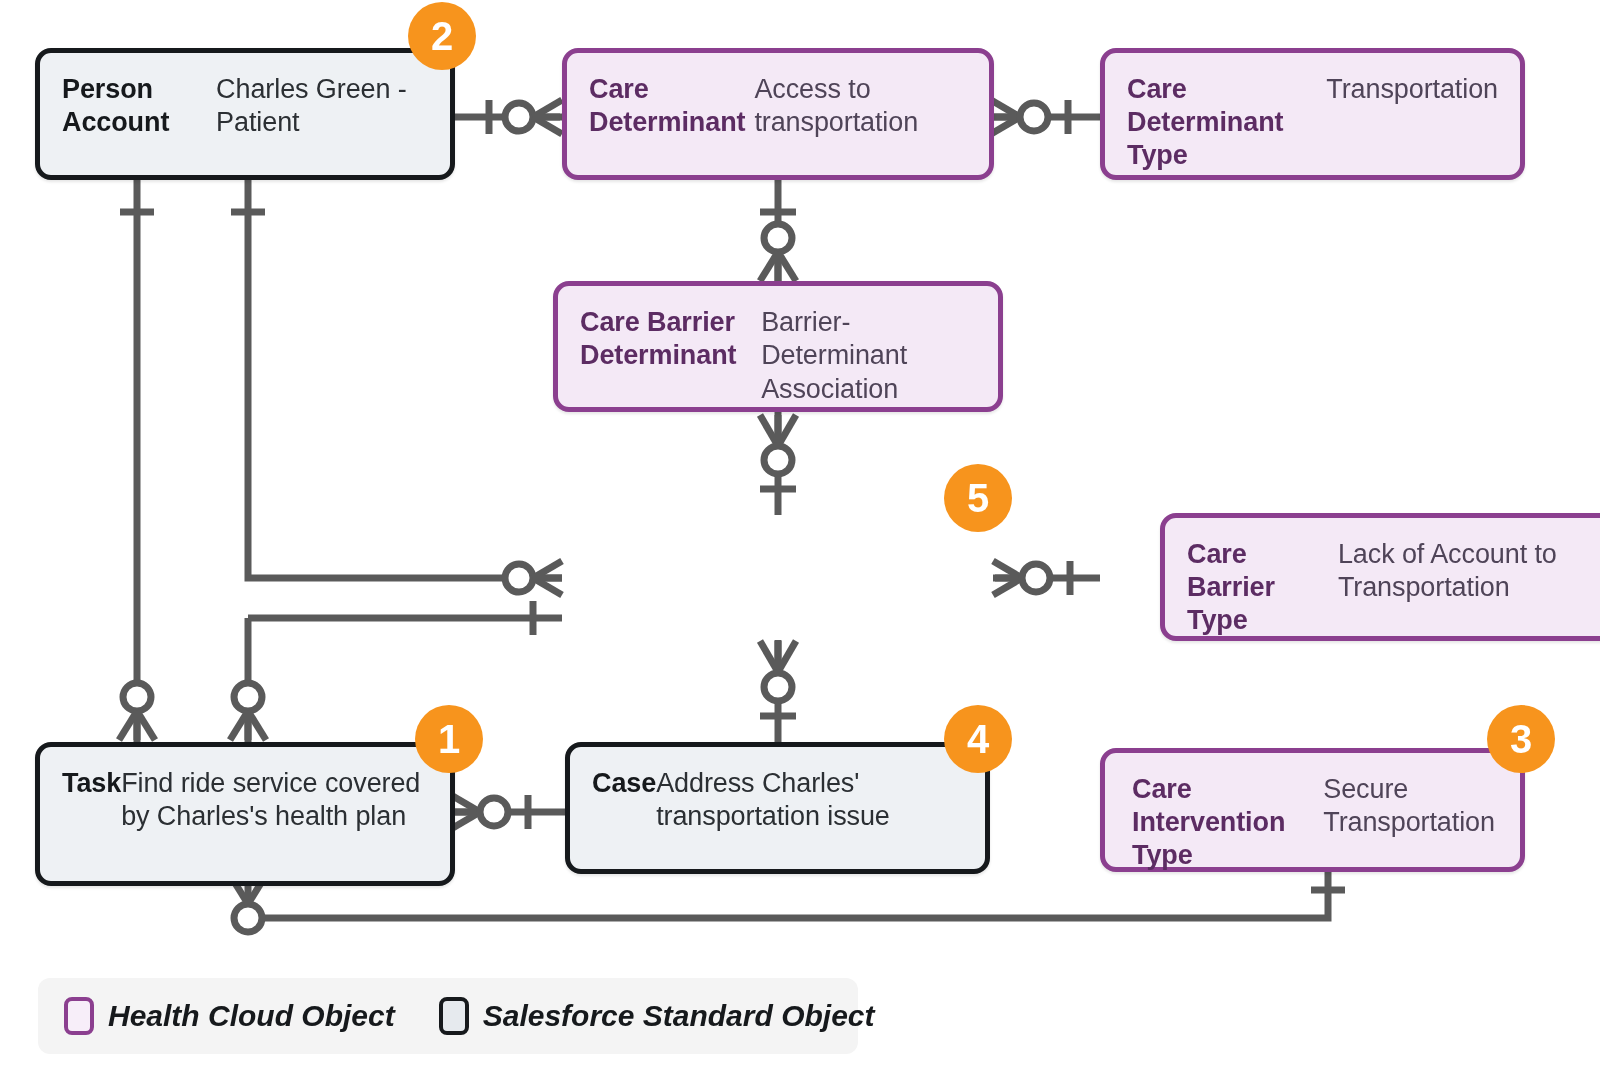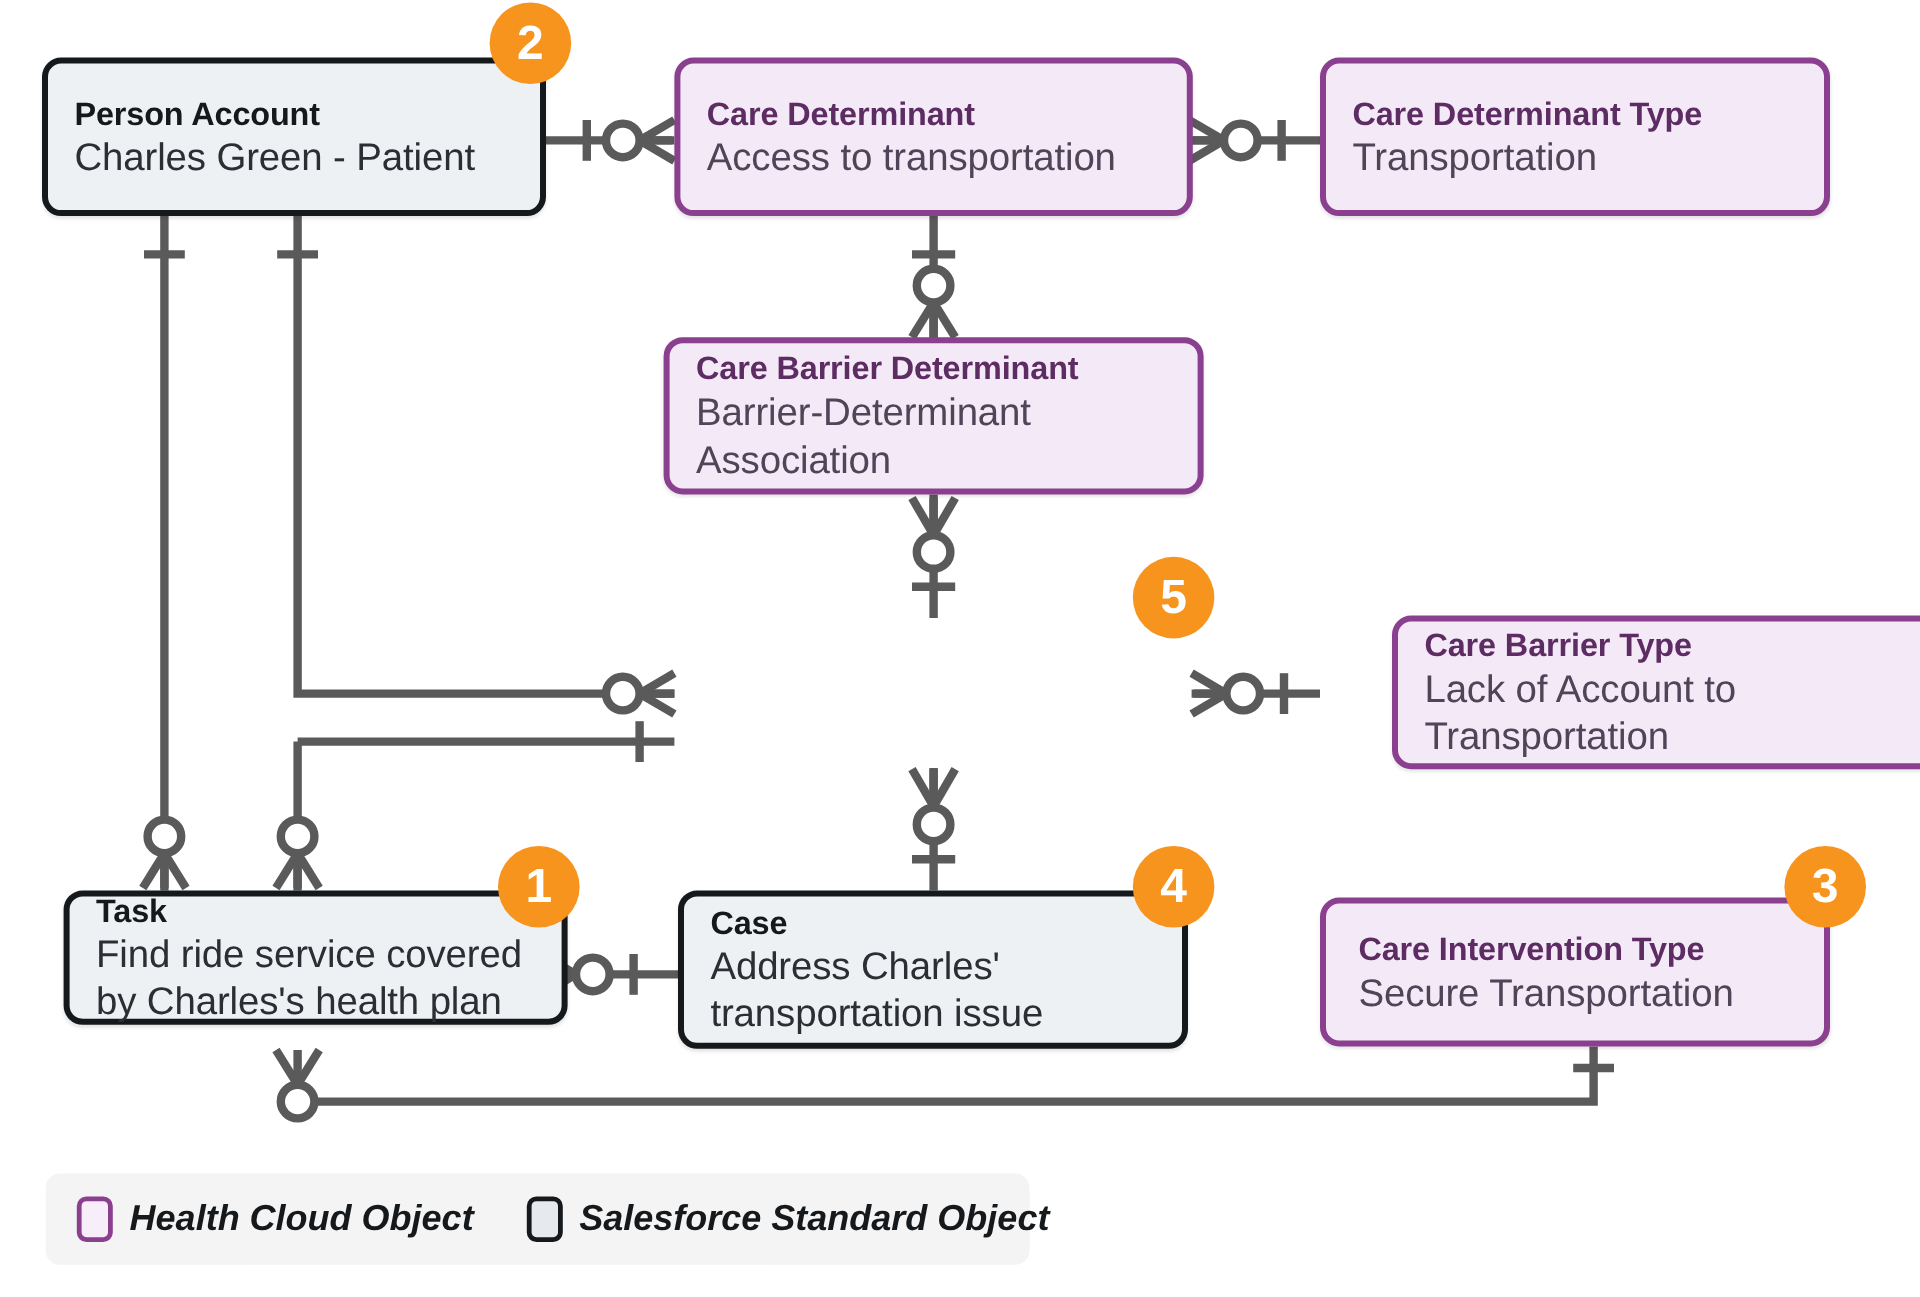--- a/index.html
+++ b/index.html
@@ -25,41 +25,40 @@
     width: 1600px;
     height: 1081px;
     pointer-events: none;
   }
   .node {
     position: absolute;
     box-sizing: border-box;
     border-radius: 16px;
     padding: 20px 22px 18px 22px;
     display: flex;
-    flex-direction: column;
     justify-content: center;
   }
   .node.hc {
     background: #f4e9f6;
     border: 5px solid #8b3f8f;
     box-shadow: 0 2px 3px rgba(0,0,0,0.10);
   }
   .node.sf {
     background: #eef1f4;
     border: 5px solid #16191c;
     box-shadow: 0 2px 3px rgba(0,0,0,0.10);
   }
   .node .title {
     font-weight: bold;
     font-size: 27px;
     line-height: 1.22;
     letter-spacing: -0.1px;
   }
   .node .sub {
-    font-size: 32px;
+    font-size: 27px;
     line-height: 1.24;
     letter-spacing: -0.1px;
   }
   .node.hc .title { color: #5c2c63; }
   .node.hc .sub   { color: #4f4458; }
   .node.sf .title { color: #16191c; }
   .node.sf .sub   { color: #2b2f33; }
 
   .badge {
     position: absolute;
@@ -226,21 +225,21 @@
     <div class="sub">Transportation</div>
   </div>
 
   <div class="badge" style="left:944px; top:464px;">5</div>
 
   <div class="node hc" style="left:1160px; top:513px; width:474px; height:128px;">
     <div class="title">Care Barrier Type</div>
     <div class="sub">Lack of Account to Transportation</div>
   </div>
 
-  <div class="node sf" style="left:35px; top:742px; width:420px; height:112px;margin-left:18px;">
+  <div class="node sf" style="left:35px; top:742px; width:420px; height:144px;">
     <div class="title">Task</div>
     <div class="sub">Find ride service covered by Charles's health plan</div>
   </div>
   <div class="badge" style="left:415px; top:705px;">1</div>
 
   <div class="node sf" style="left:565px; top:742px; width:425px; height:132px;">
     <div class="title">Case</div>
     <div class="sub">Address Charles' transportation issue</div>
   </div>
   <div class="badge" style="left:944px; top:705px;">4</div>

